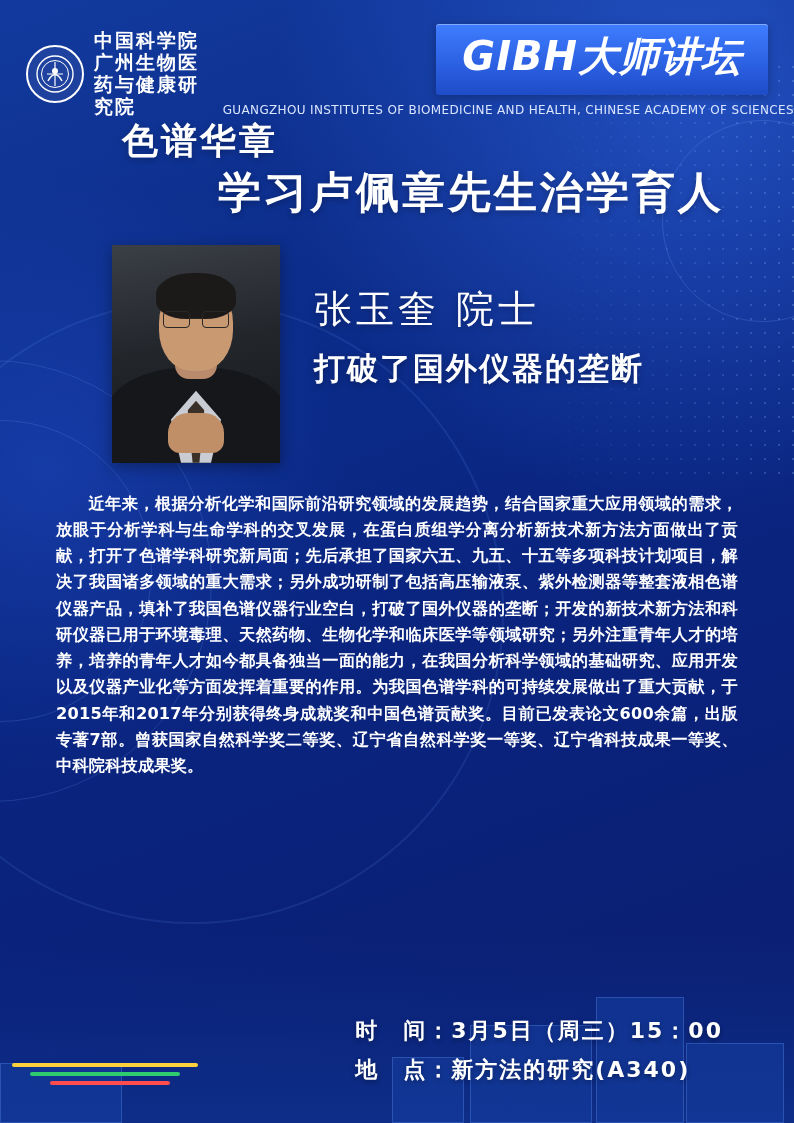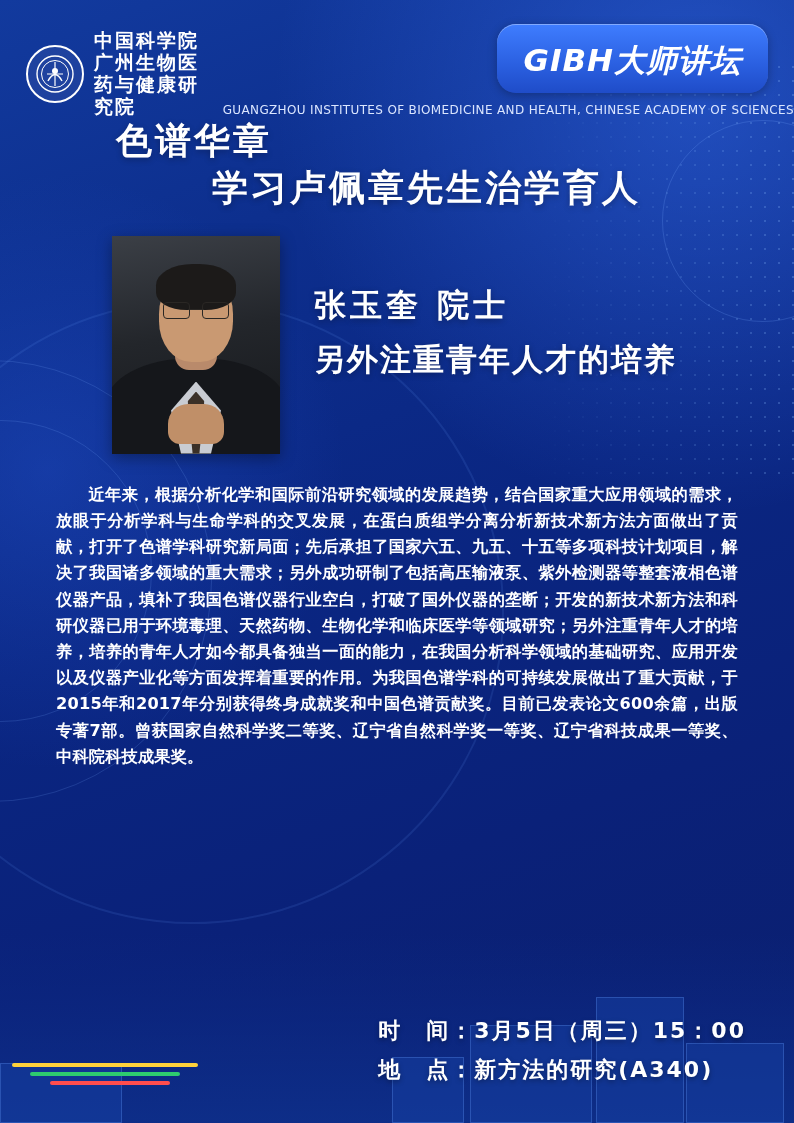--- a/index.html
+++ b/index.html
@@ -53,36 +53,36 @@
   .logo-text{display:flex;flex-direction:row;justify-content:center;align-items:flex-end;}
   .logo-cn{
     color:#fff;font-size:19px;letter-spacing:2px;line-height:1.15;
     font-family:"DejaVu Sans","Liberation Sans",sans-serif;font-weight:600;
   }
   .logo-en{
     color:#dbe6ff;font-size:12px;letter-spacing:.35px;white-space:nowrap;padding-left:20px;
   }
   .badge{
     position:absolute;right:26px;top:24px;
-    padding:16px 26px 11px;
-    border-radius:19px;
+    padding:5px 26px 11px;
+    border-radius:3px;
     background:linear-gradient(180deg,#3f7dff 0%,#2a5fe0 60%,#1f4cc8 100%);
     box-shadow:0 2px 10px rgba(0,0,0,.28), inset 0 1px 0 rgba(255,255,255,.35);
-    color:#fff;font-size:31px;font-weight:bold;letter-spacing:1px;white-space:nowrap;
+    color:#fff;font-size:40px;font-weight:bold;letter-spacing:1px;white-space:nowrap;
     font-style:italic;
   }
 
   
-  .title-block{position:relative;margin:18px 0 0 12px;padding-left:104px;}
+  .title-block{position:relative;margin:18px 0 0 18px;padding-left:104px;}
   .title1{
     color:#ffffff;font-size:36px;font-weight:bold;letter-spacing:3px;line-height:1.3;
     text-shadow:0 2px 6px rgba(0,0,0,.3);
   }
   .title2{
-    color:#ffffff;font-size:36px;font-weight:bold;letter-spacing:3px;line-height:1.3;
+    color:#ffffff;font-size:43px;font-weight:bold;letter-spacing:3px;line-height:1.3;
     padding-left:96px;text-shadow:0 2px 6px rgba(0,0,0,.3);
   }
 
   
   .speaker{position:relative;margin-top:24px;display:flex;align-items:flex-start;}
   .portrait{
     margin-left:112px;
     width:168px;height:218px;
     background:linear-gradient(170deg,#3b3f46 0%,#23262b 45%,#15171a 100%);
     position:relative;overflow:hidden;
@@ -105,23 +105,22 @@
   .p-glass{position:absolute;left:50%;top:66px;transform:translateX(-50%);
     width:66px;height:16px;}
   .p-glass i{position:absolute;top:0;width:25px;height:15px;border:1.6px solid #2a2724;border-radius:4px;}
   .p-glass i.l{left:0;} .p-glass i.r{right:0;}
   .p-glass b{position:absolute;left:25px;top:7px;width:16px;height:1.6px;background:#2a2724;}
   .p-hands{position:absolute;left:50%;bottom:10px;transform:translateX(-50%);
     width:56px;height:40px;background:#c08f68;border-radius:20px 20px 12px 12px;}
 
   .speaker-text{margin-left:34px;padding-top:36px;}
   .sp-name{
-    color:#fff;font-size:32px;font-weight:bold;letter-spacing:4px;line-height:1.5;
+    color:#fff;font-size:38px;font-weight:normal;letter-spacing:4px;line-height:1.5;
     text-shadow:0 2px 6px rgba(0,0,0,.3);
-    margin-top:9px;
   }
   .sp-org{
     color:#fff;font-size:31px;font-weight:bold;letter-spacing:2px;line-height:1.45;margin-top:8px;
     text-shadow:0 2px 6px rgba(0,0,0,.3);
   }
 
   
   .bio{
     position:relative;
     margin:28px 56px 0 56px;
@@ -148,21 +147,21 @@
   .b3{left:686px;width:96px;height:78px;}
   .b4{left:392px;width:70px;height:64px;}
   .b5{left:0px;width:120px;height:58px;}
   .stripes{position:absolute;left:12px;bottom:34px;width:200px;height:26px;}
   .stripes i{position:absolute;height:4px;border-radius:2px;}
   .s1{left:0;top:0;width:186px;background:#ffd23b;}
   .s2{left:18px;top:9px;width:150px;background:#2ecb6f;}
   .s3{left:38px;top:18px;width:120px;background:#ff4d4d;}
 
   .info{
-    position:absolute;right:48px;bottom:34px;
+    position:absolute;right:71px;bottom:34px;
     color:#ffffff;text-align:left;
   }
   .info .row{
     font-size:22px;letter-spacing:2px;line-height:1.75;white-space:nowrap;font-weight:bold;
     text-shadow:0 2px 5px rgba(0,0,0,.35);
   }
 </style>
 </head>
 <body>
 
@@ -208,21 +207,21 @@
       <div class="p-hair"></div>
       <div class="p-glass">
           <i class="l"></i>
           <b></b>
           <i class="r"></i>
         </div>
       <div class="p-hands"></div>
     </div>
     <div class="speaker-text">
       <div class="sp-name">张玉奎  院士</div>
-      <div class="sp-org">另外注重青年人才的培养</div>
+      <div class="sp-org">打破了国外仪器的垄断</div>
     </div>
   </div>
 
   <div class="bio">
     <p class="indent">近年来，根据分析化学和国际前沿研究领域的发展趋势，结合国家重大应用领域的需求，放眼于分析学科与生命学科的交叉发展，在蛋白质组学分离分析新技术新方法方面做出了贡献，打开了色谱学科研究新局面；先后承担了国家六五、九五、十五等多项科技计划项目，解决了我国诸多领域的重大需求；另外成功研制了包括高压输液泵、紫外检测器等整套液相色谱仪器产品，填补了我国色谱仪器行业空白，打破了国外仪器的垄断；开发的新技术新方法和科研仪器已用于环境毒理、天然药物、生物化学和临床医学等领域研究；另外注重青年人才的培养，培养的青年人才如今都具备独当一面的能力，在我国分析科学领域的基础研究、应用开发以及仪器产业化等方面发挥着重要的作用。为我国色谱学科的可持续发展做出了重大贡献，于2015年和2017年分别获得终身成就奖和中国色谱贡献奖。目前已发表论文600余篇，出版专著7部。曾获国家自然科学奖二等奖、辽宁省自然科学奖一等奖、辽宁省科技成果一等奖、中科院科技成果奖。</p>
   </div>
 
   <div class="footer">
     <div class="skyline">
       <div class="bld b4"></div>

